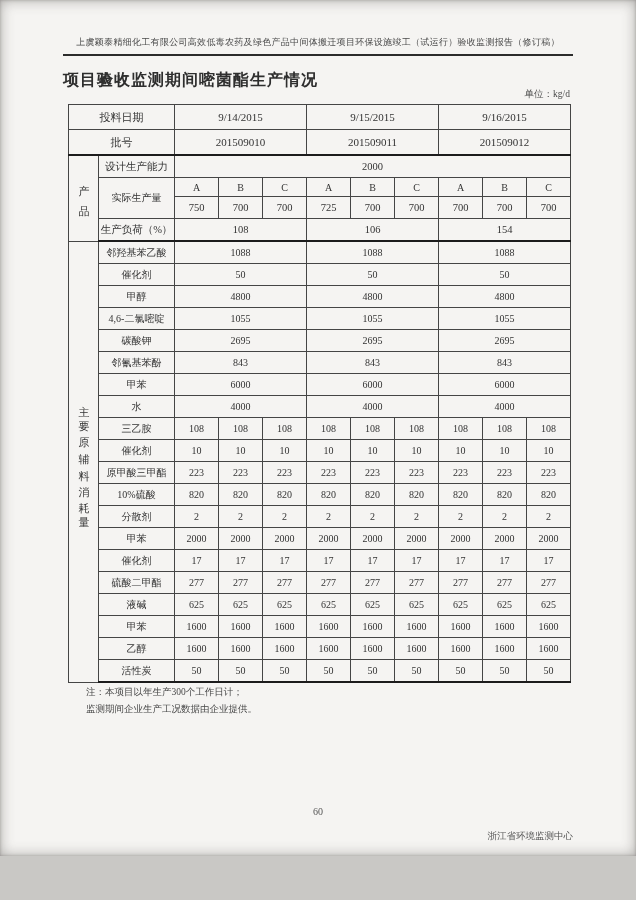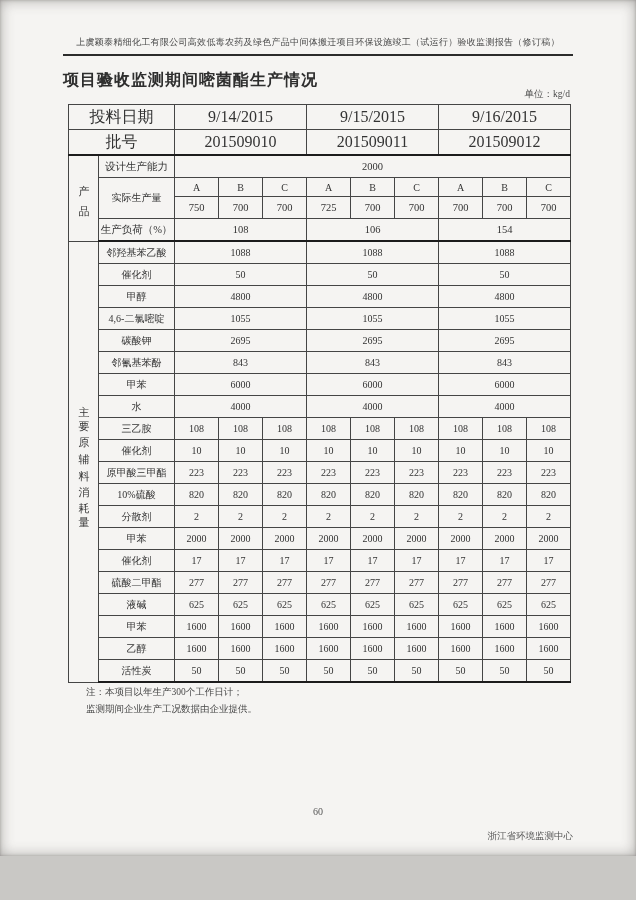--- a/index.html
+++ b/index.html
@@ -21,21 +21,21 @@
   .unit{position:absolute;top:88px;right:66px;font-size:9.5px;color:#4a4a4a;}
   table.main{
     position:absolute;top:104px;left:68px;border-collapse:collapse;table-layout:fixed;
     font-size:10.5px;color:#333;
   }
   table.main td{
     border:1px solid #454545;text-align:center;vertical-align:middle;
     padding:0 1px;height:21px;overflow:hidden;white-space:nowrap;
   }
   table.main{border:1.5px solid #222;}
-  tr.hrow td{height:24px;font-size:16px;}
+  tr.hrow td{height:24px;font-size:11px;}
   td.lbl{font-size:10.5px;}
   tr.thickb td{border-bottom:2.5px solid #1c1c1c;}
   tr.subhead td{height:18px;font-size:10px;}
   td.vlab{width:27px;}
   .vtext{writing-mode:vertical-rl;text-orientation:upright;display:inline-block;}
   .vtext.sm{letter-spacing:1.9em;font-size:11px;}
   .vtext.lg{letter-spacing:1.45em;font-size:11px;}
   #consumption-body td{font-size:10px;height:21px;}
   #consumption-body td.lbl{font-size:10px;}
   #consumption-body tr:last-child td{border-bottom:2.5px solid #1c1c1c;}

